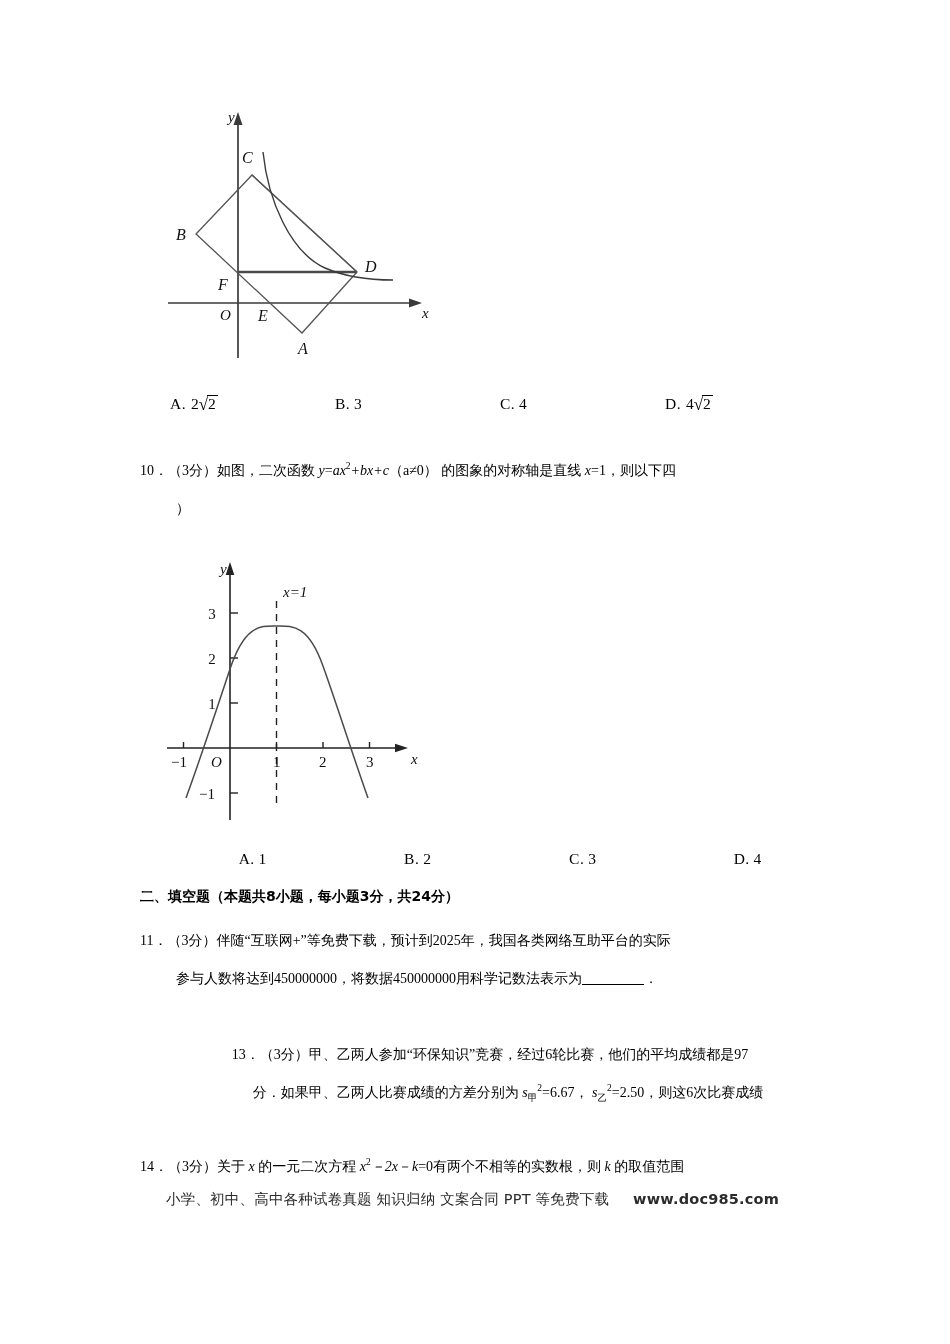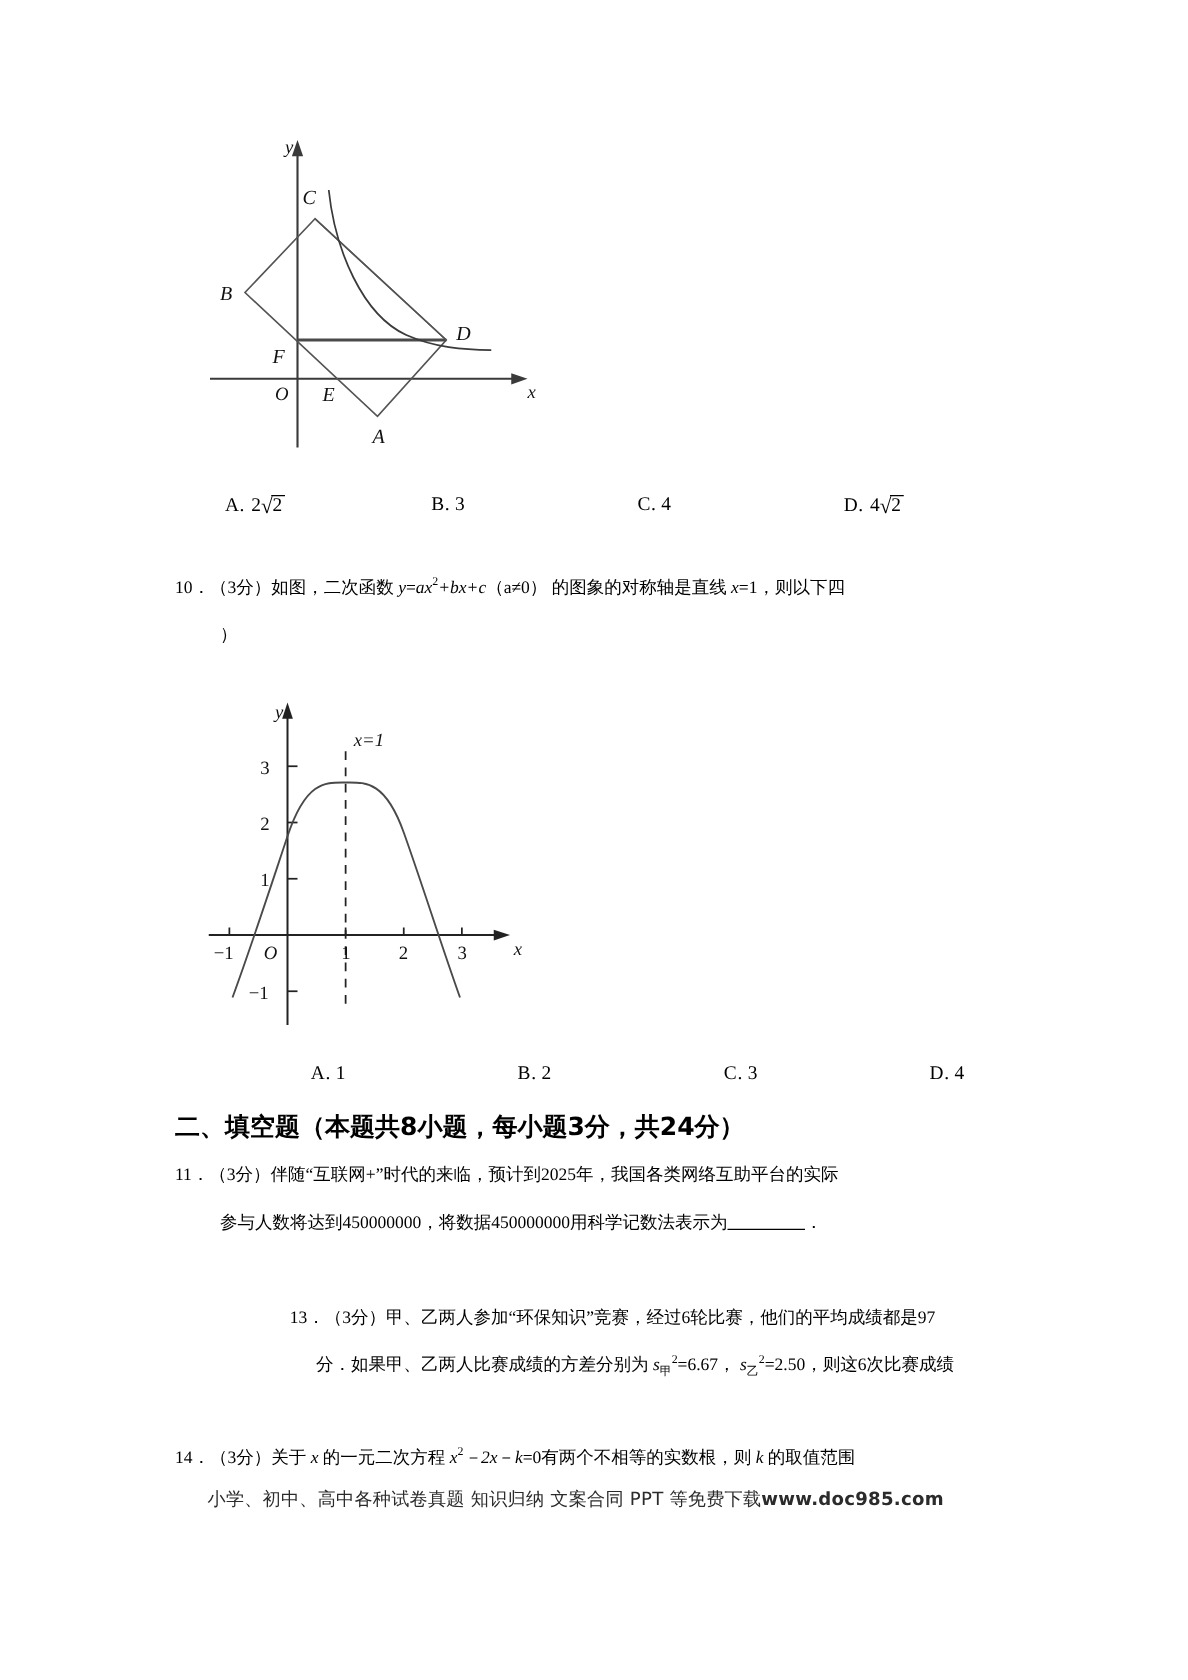--- a/index.html
+++ b/index.html
@@ -24,21 +24,21 @@
 
   
   .fig {
     position: absolute;
   }
   #fig-quad { left: 150px; top: 100px; width: 300px; height: 270px; }
   #fig-parabola { left: 155px; top: 552px; width: 290px; height: 275px; }
 
   .choices {
     position: absolute;
-    left: 180px;
+    left: 170px;
     width: 660px;
     font-size: 15.5px;
     display: flex;
   }
   .choices .opt {
     width: 165px;
     white-space: nowrap;
   }
   .choice-label { letter-spacing: .5px; }
 
@@ -58,21 +58,21 @@
     padding: 0 2px 0 1px;
     margin-left: -1px;
     display: inline-block;
     line-height: 1.05;
   }
 
   .section-head {
     position: absolute;
     left: 140px;
     font-weight: bold;
-    font-size: 20px;
+    font-size: 14px;
     font-family: "DejaVu Sans", "Liberation Sans", sans-serif;
     text-align: center;
   }
 
   .para {
     position: absolute;
     font-size: 14px;
     line-height: 38px;
     width: 700px;
   }
@@ -93,21 +93,21 @@
 
   .footer {
     position: absolute;
     left: 166px;
     top: 1190px;
     font-size: 14.5px;
     color: #2b2b2b;
     font-family: "DejaVu Sans", "Liberation Sans", sans-serif;
     letter-spacing: .2px;
   }
-  .footer .url { font-weight: 600; }
+  .footer .url { margin-left: 24px; font-weight: 600; }
 
   svg text { font-family: "Liberation Serif", serif; }
 </style>
 </head>
 <body>
 
 <div class="page">
 
   <div class="fig" id="fig-quad">
     <svg width="300" height="270" viewBox="0 0 300 270">
@@ -225,21 +225,21 @@
     <div class="opt">
       <span class="choice-label">D.</span>
       <span>4</span>
     </div>
   </div>
 
   <div class="section-head" style="top:888px;">二、填空题（本题共8小题，每小题3分，共24分）</div>
 
   <div class="para" style="left:140px; top:922px;">
     <span class="ind">
-      <span>11．</span><span>（3分）</span><span>伴随“互联网+”时代的来临，预计到2025年，我国各类网络互助平台的实际</span>
+      <span>11．</span><span>（3分）</span><span>伴随“互联网+”等免费下载，预计到2025年，我国各类网络互助平台的实际</span>
     </span>
     <span class="hang">
       <span>参与人数将达到450000000，将数据450000000用科学记数法表示为</span><span class="blank"></span><span>．</span>
     </span>
   </div>
 
 
   <div class="para" style="left:140px; top:1036px;text-align:center;">
     <span class="ind">
       <span>13．</span><span>（3分）</span><span>甲、乙两人参加“环保知识”竞赛，经过6轮比赛，他们的平均成绩都是97</span>

